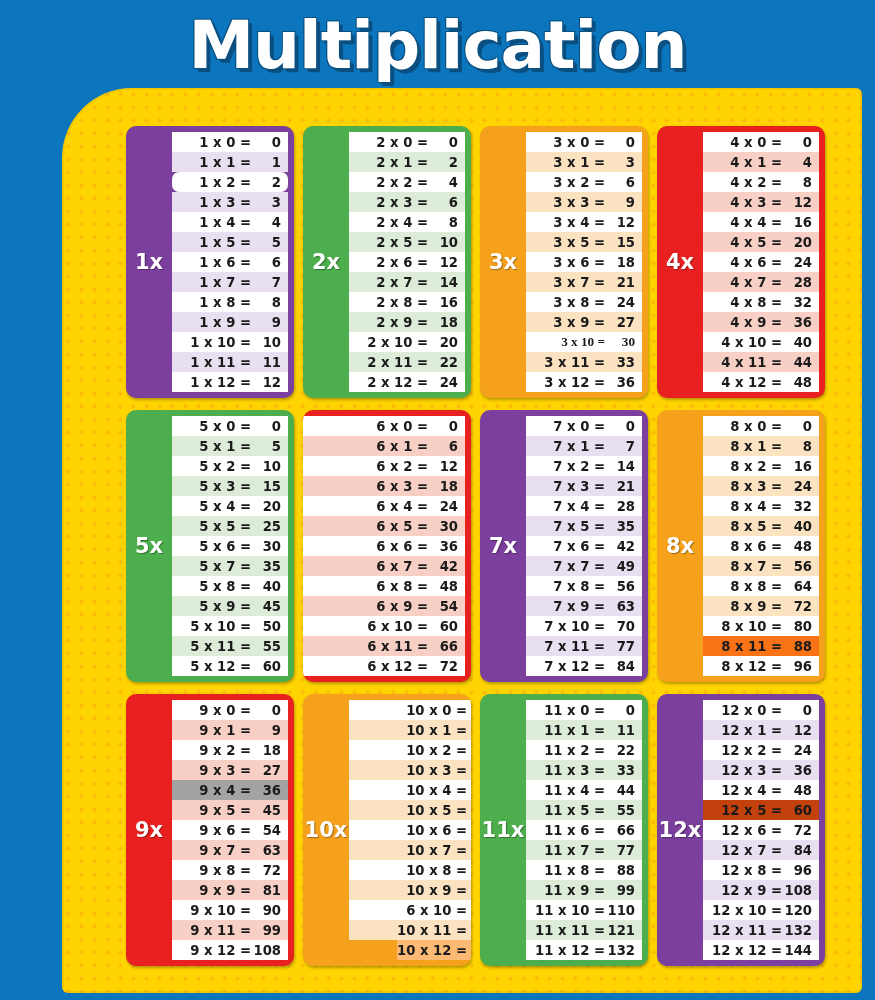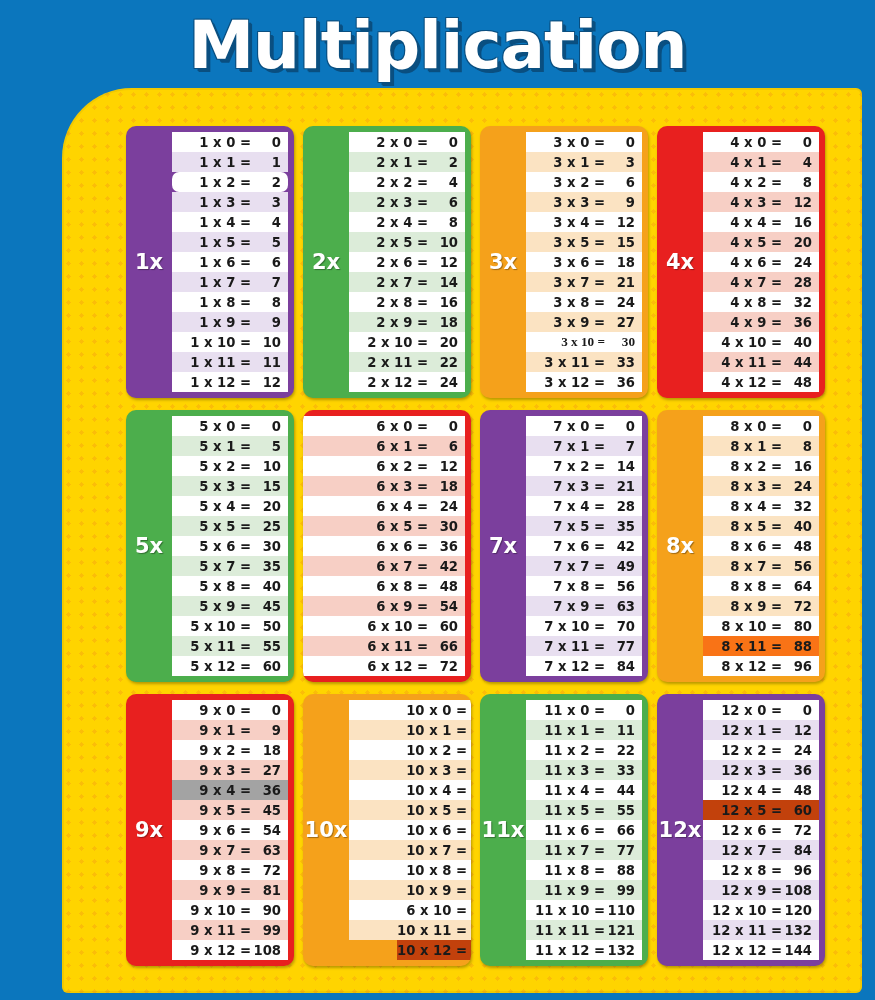--- a/index.html
+++ b/index.html
@@ -693,21 +693,21 @@
             <span class="res">90</span>
           </div>
           <div class="row" style="background: rgb(255, 255, 255);">
             <span class="lhs">6 x 10 =</span>
             <span class="res">100</span>
           </div>
           <div class="row" style="background: rgb(251, 227, 194);">
             <span class="lhs">10 x 11 =</span>
             <span class="res">110</span>
           </div>
-          <div class="row" style="background: #c2410c; margin-left: 48px;">
+          <div class="row" style="background: #fdba74; margin-left: 48px;">
             <span class="lhs">10 x 12 =</span>
             <span class="res">120</span>
           </div>
         </div>
       </div>
       <div class="card" style="background: rgb(76, 174, 76);">
         <div class="card-label">11x</div>
         <div class="rows">
           <div class="row" style="background: rgb(255, 255, 255);">
             <span class="lhs">11 x 0 =</span>

